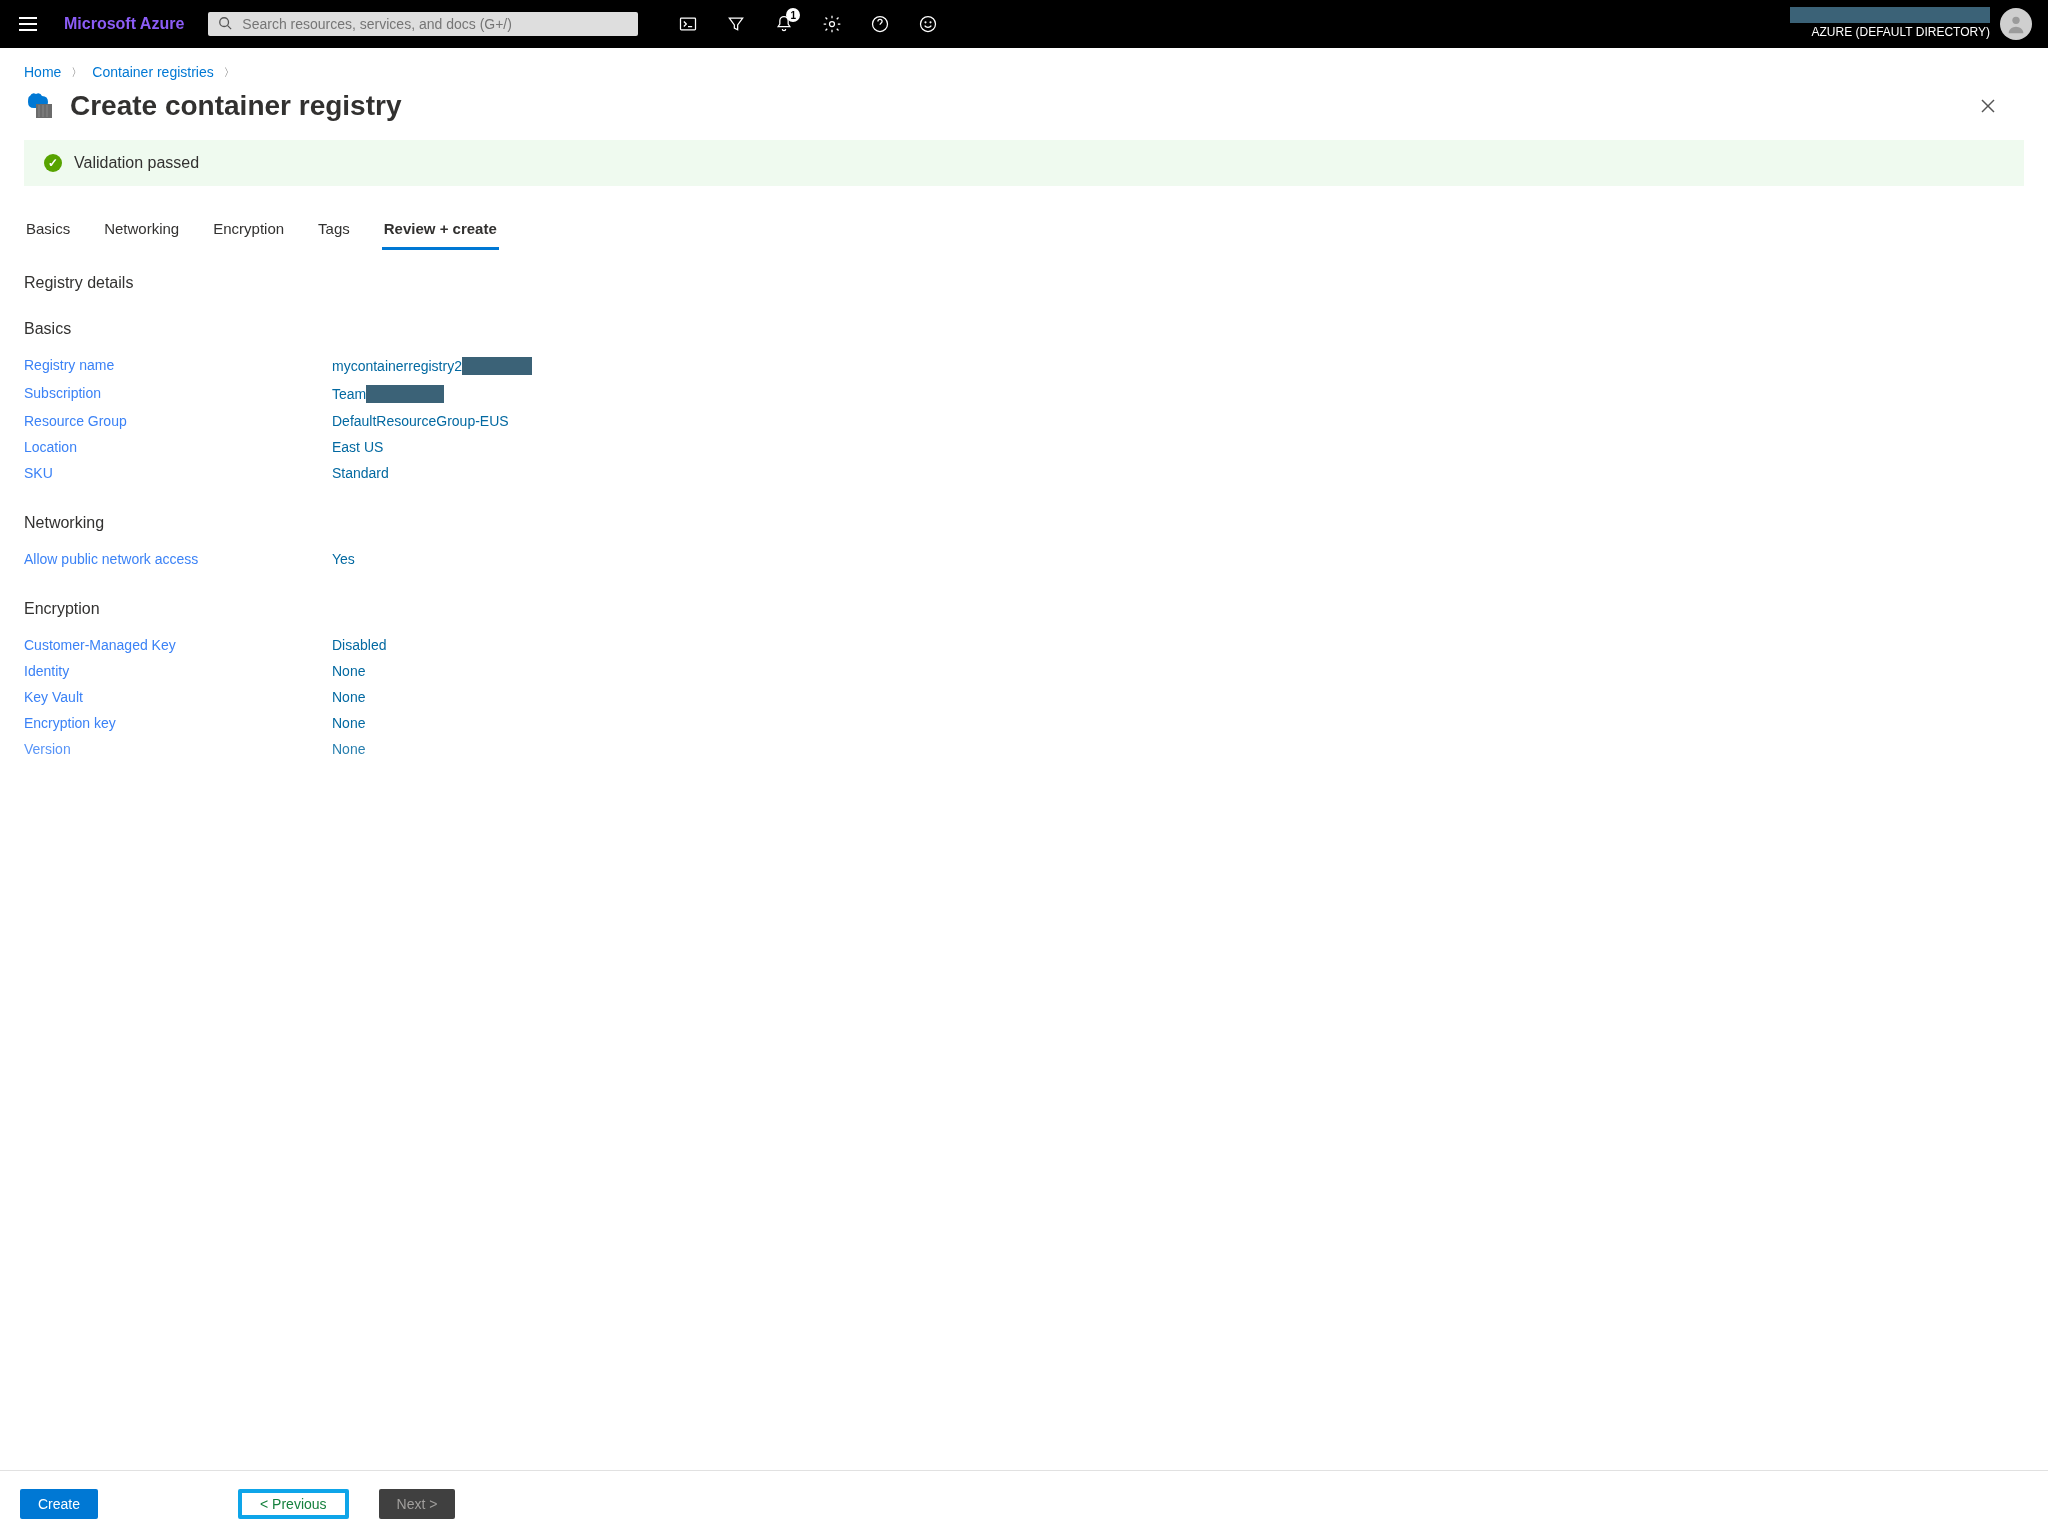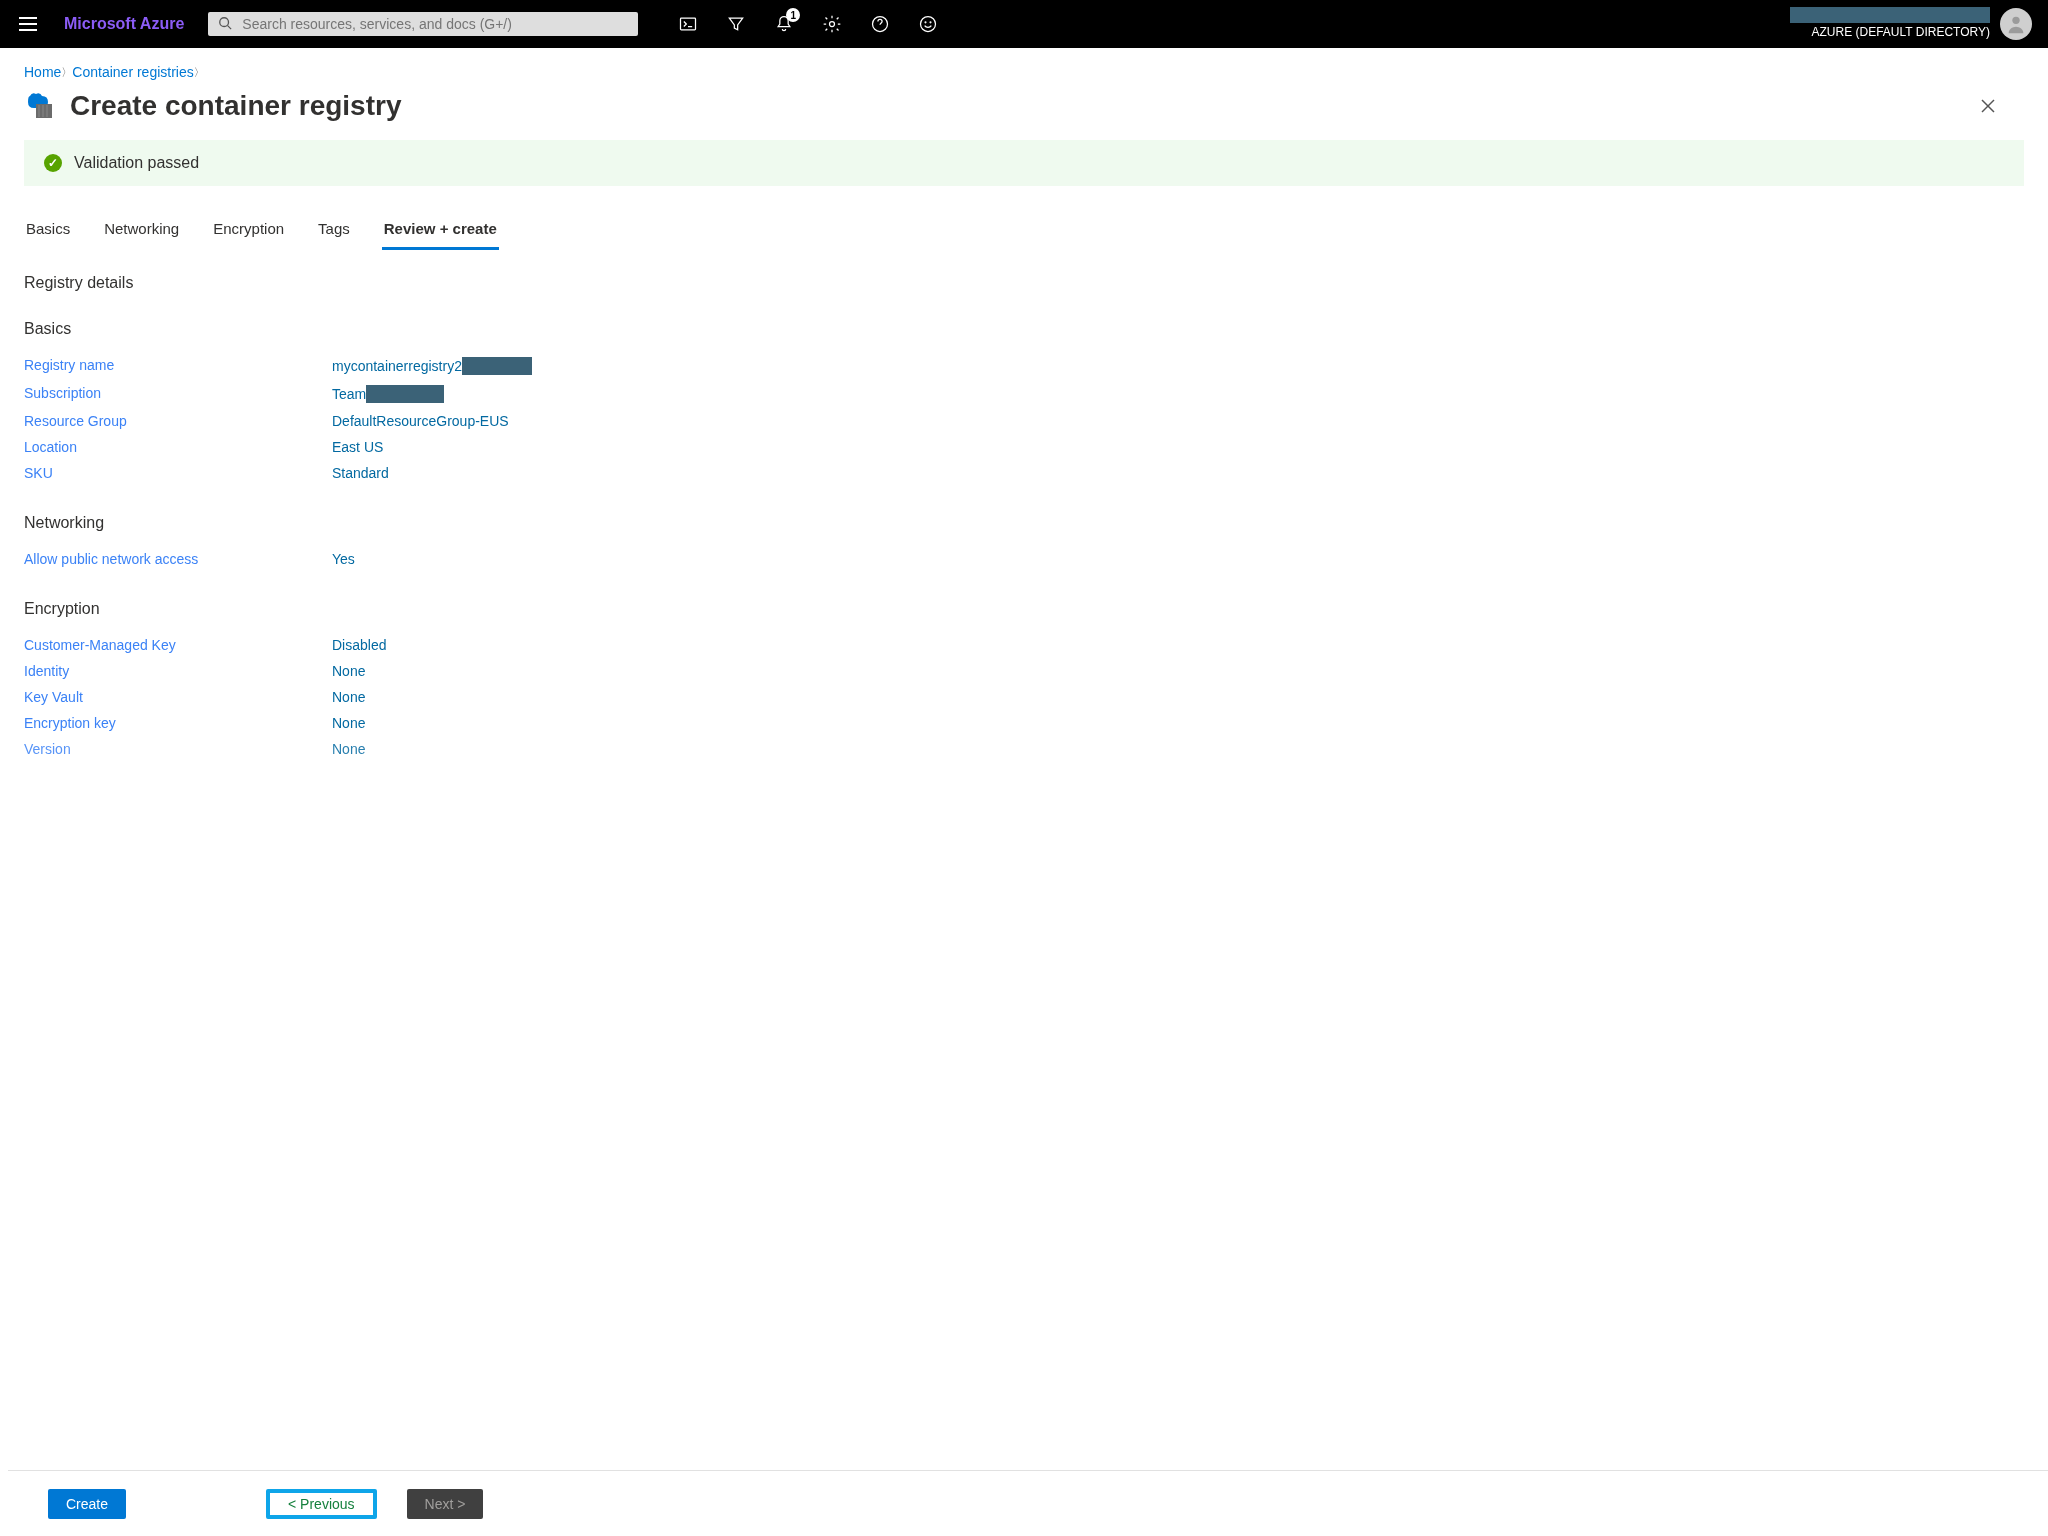--- a/index.html
+++ b/index.html
@@ -61,21 +61,21 @@
   }
   .account-text { text-align: right; color: #fff; font-size: 12px; line-height: 1.3; }
   .account-redact { background: #3b6277; width: 200px; height: 16px; margin-bottom: 2px; margin-left: auto; }
   .avatar {
     width: 32px; height: 32px; border-radius: 50%; background: #cfcfcf;
     display:flex; align-items:center; justify-content:center;
   }
   .avatar svg { width:22px; height:22px; fill:#9b9b9b; }
   .breadcrumb {
     padding: 16px 24px 4px 24px;
-    display: flex; align-items: center; gap: 0;
+    display: flex; align-items: center; gap: 10px;
     font-size: 14px;
     text-align: center;
   }
   .breadcrumb a { color: #0078d4; text-decoration: none; cursor: pointer; }
   .chev { color: #666; font-size: 11px; }
   .page-header {
     display: flex; align-items: center;
     padding: 6px 24px 18px 24px;
   }
   .page-header .icon-acr {
@@ -106,24 +106,24 @@
     border-bottom: 3px solid transparent; color: #323130;
   }
   .tab.active { font-weight: 600; border-bottom-color: #0078d4; }
   .section-title { font-size: 16px; font-weight: 400; margin: 16px 0 22px 0; color: #323130; }
   .subsection { font-size: 16px; margin: 28px 0 14px 0; }
   .kv { display: flex; padding: 5px 0; font-size: 14px; }
   .kv .k { width: 308px; color: #3b82f6; flex-shrink: 0; }
   .kv .v { color: #0369a1; display: flex; align-items: center; }
   .redact { display:inline-block; background:#3b6277; height:18px; vertical-align:middle; }
   .footer {
-    position: fixed; bottom: 0; left: 8px; right: 0;
+    position: fixed; bottom: 0; left: 0; right: 0;
     background: #fff; border-top: 1px solid #e1e1e1;
     height: 66px; display: flex; align-items: center;
-    padding: 0 24px 0 40px; gap: 140px;
+    padding: 0 24px 0 20px; gap: 140px;
   }
   .btn { font-size: 14px; height: 30px; padding: 0 18px; cursor: pointer; border-radius: 2px; }
   .btn-primary { background: #0078d4; color: #fff; border: none; font-weight: 400; }
   .btn-secondary { background: #fff; color: #15803d; border: 4px solid #0ea5e9; }
   .btn-disabled { background: #404040; color: #a19f9d; border: none; cursor: default; }
   .btn-group { display:flex; gap:30px; }
 </style>
 </head>
 <body>
 

